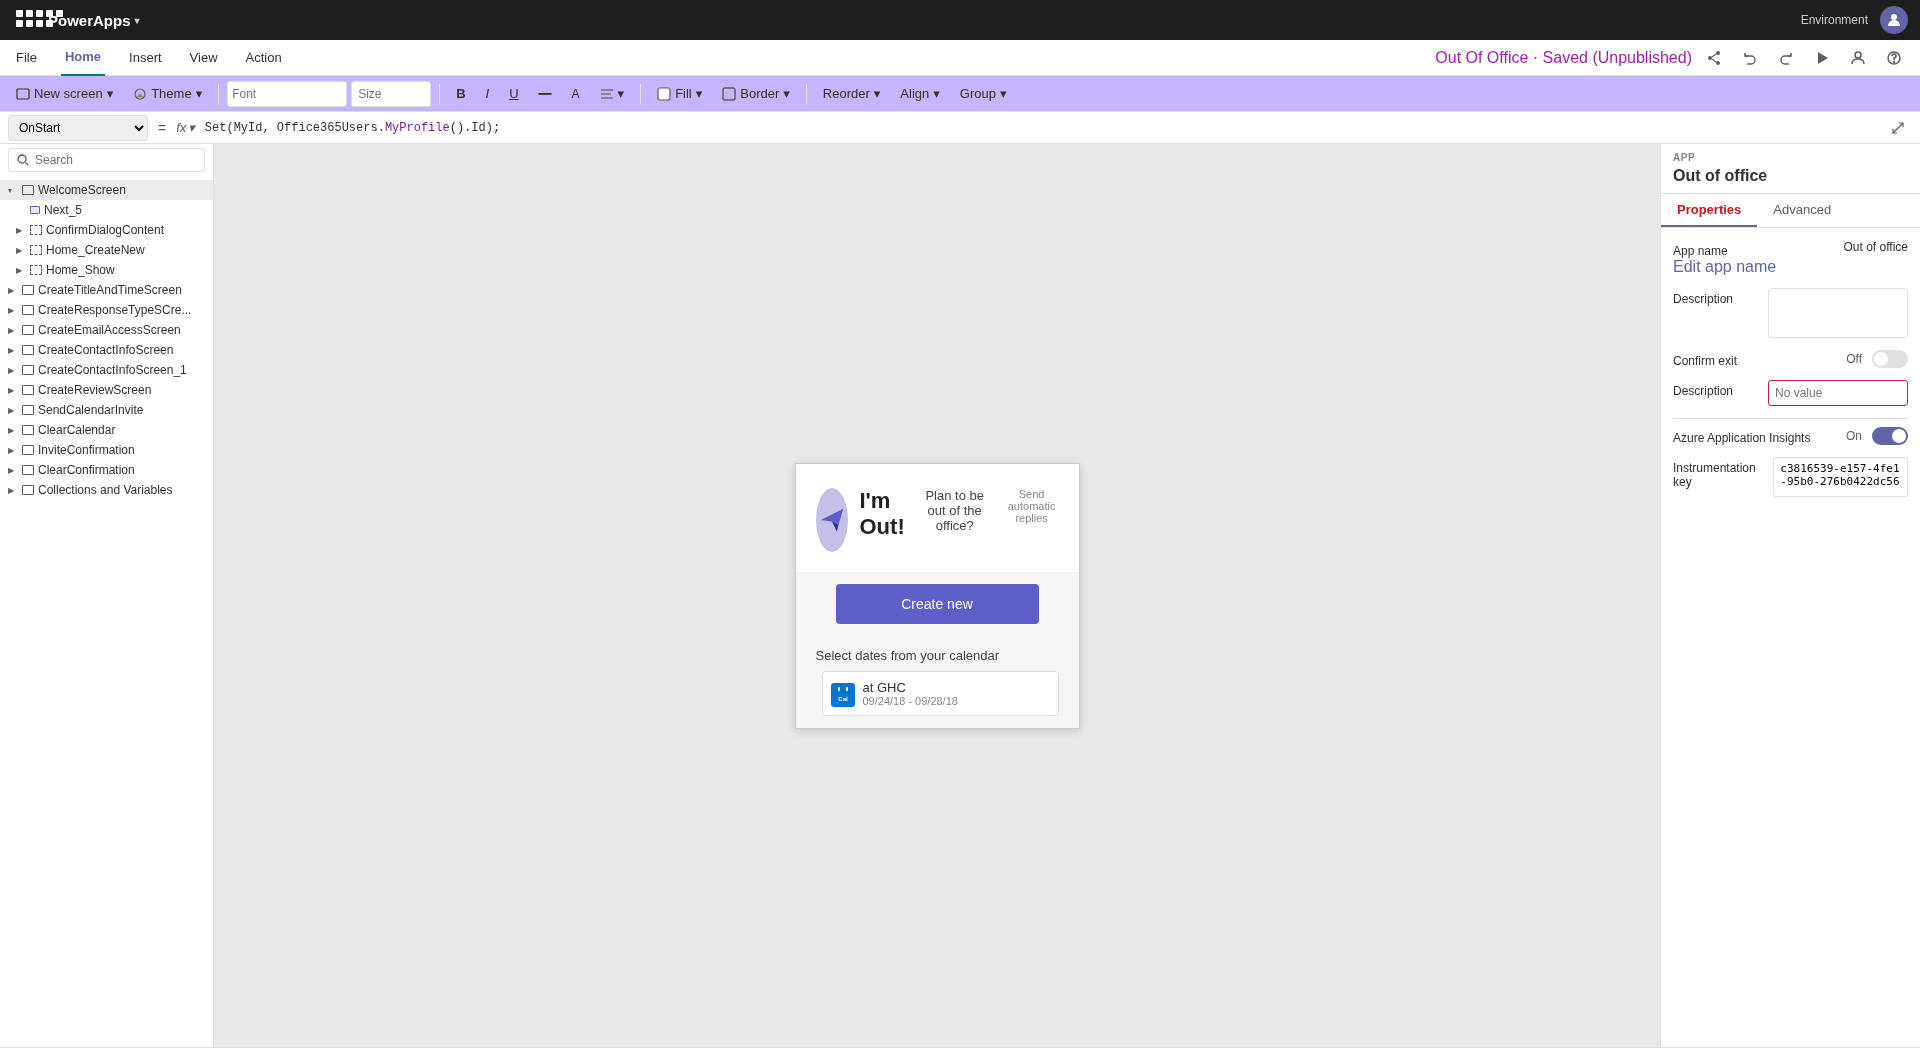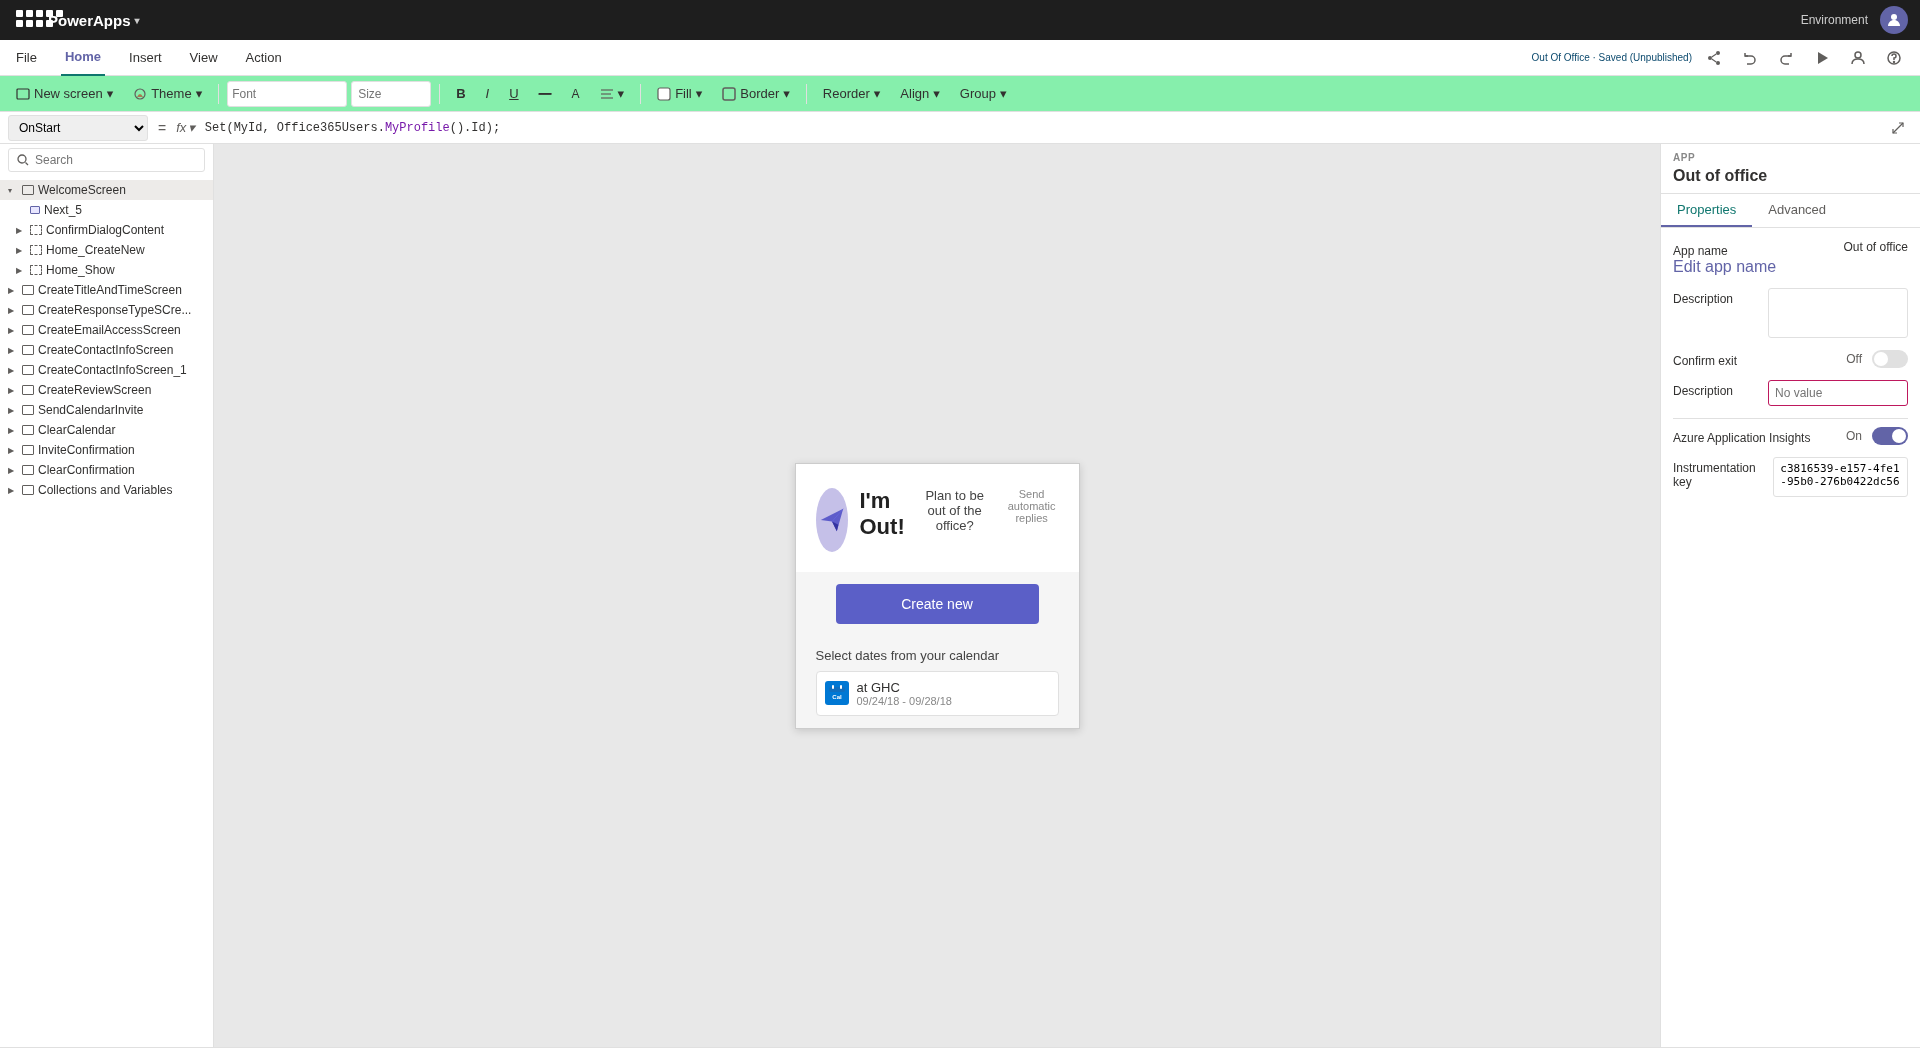--- a/index.html
+++ b/index.html
@@ -18,26 +18,26 @@
     .avatar { width: 28px; height: 28px; border-radius: 50%; background: #6264a7; display: flex; align-items: center; justify-content: center; color: #fff; font-size: 12px; font-weight: 600; }
 
     
     .menu-bar {
       display: flex; align-items: center; background: #fff; border-bottom: 1px solid #e0e0e0;
       height: 36px; padding: 0 12px; gap: 20px;
     }
     .menu-item { font-size: 13px; color: #323130; cursor: pointer; padding: 0 4px; height: 36px; display: flex; align-items: center; }
     .menu-item.active { border-bottom: 2px solid #0f766e; font-weight: 600; color: #6264a7; }
     .menu-bar-right { margin-left: auto; display: flex; align-items: center; gap: 8px; color: #605e5c; font-size: 12px; }
-    .app-status { font-size: 10px; color: #0c4a6e; }
+    .app-status { font-size: 16px; color: #a21caf; }
     .icon-btn { width: 28px; height: 28px; display: flex; align-items: center; justify-content: center; cursor: pointer; color: #605e5c; border-radius: 3px; }
 
     
     .toolbar {
-      display: flex; align-items: center; background: #86efac; border-bottom: 1px solid #e0e0e0;
+      display: flex; align-items: center; background: #c4b5fd; border-bottom: 1px solid #e0e0e0;
       height: 36px; padding: 0 8px; gap: 4px;
     }
     .toolbar-btn { height: 28px; padding: 0 8px; display: flex; align-items: center; gap: 4px; cursor: pointer; border-radius: 3px; font-size: 13px; border: none; background: none; color: #323130; }
     .toolbar-divider { width: 1px; height: 20px; background: #e0e0e0; margin: 0 4px; }
     .toolbar-input { height: 26px; border: 1px solid #e0e0e0; border-radius: 3px; padding: 0 6px; font-size: 12px; width: 80px; }
     .toolbar-select { height: 26px; border: 1px solid #e0e0e0; border-radius: 3px; padding: 0 4px; font-size: 12px; width: 120px; }
 
     
     .formula-bar {
       display: flex; align-items: center; background: #fff; border-bottom: 1px solid #e0e0e0;
@@ -74,32 +74,32 @@
     .app-preview { background: #f5f5f5; border: 1px solid #ccc; width: 285px; box-shadow: 0 2px 8px rgba(0,0,0,0.15); }
     .preview-top-section { background: #fff; padding: 24px 20px 20px; display: flex; flex-direction: row; gap: 12px; }
     .preview-icon-circle { width: 64px; height: 64px; border-radius: 50%; background: #c5c0e8; display: flex; align-items: center; justify-content: center; }
     .paper-plane { width: 32px; height: 32px; }
     .preview-title { font-size: 22px; font-weight: 700; color: #222; }
     .preview-subtitle { font-size: 13px; color: #444; text-align: center; }
     .preview-hint { font-size: 11px; color: #888; text-align: center; }
     .create-new-btn { background: #5b5fc7; color: #fff; border: none; border-radius: 4px; padding: 12px; width: calc(100% - 40px); margin: 0 20px; font-size: 14px; font-weight: 500; cursor: pointer; text-align: center; }
     .preview-calendar-section { padding: 12px 20px; }
     .calendar-label { font-size: 13px; color: #444; margin-bottom: 8px; }
-    .calendar-item { display: flex; align-items: center; gap: 8px; padding: 8px; background: #fff; border: 1px solid #e0e0e0; border-radius: 4px; }
+    .calendar-item { display: flex; align-items: flex-end; gap: 8px; padding: 8px; background: #fff; border: 1px solid #e0e0e0; border-radius: 4px; margin-left: 6px; }
     .calendar-item-icon { width: 24px; height: 24px; background: #0078d4; border-radius: 3px; display: flex; align-items: center; justify-content: center; font-size: 9px; color: #fff; font-weight: 600; flex-shrink: 0; }
     .calendar-item-title { font-size: 13px; font-weight: 500; }
     .calendar-item-date { font-size: 11px; color: #888; }
 
     
     .right-panel { width: 260px; background: #fff; border-left: 1px solid #e0e0e0; display: flex; flex-direction: column; }
     .right-panel-label { font-size: 10px; color: #888; padding: 8px 12px 2px; letter-spacing: 0.5px; text-transform: uppercase; font-weight: 600; }
     .right-panel-title { font-size: 16px; font-weight: 600; padding: 2px 12px 8px; border-bottom: 1px solid #e0e0e0; }
     .right-tabs { display: flex; border-bottom: 1px solid #e0e0e0; }
     .right-tab { padding: 8px 16px; font-size: 13px; cursor: pointer; color: #605e5c; }
-    .right-tab.active { color: #0f766e; border-bottom: 2px solid #6264a7; font-weight: 400; }
+    .right-tab.active { color: #b91c1c; border-bottom: 2px solid #6264a7; font-weight: 700; }
     .right-content { flex: 1; overflow-y: auto; padding: 12px; }
     .prop-row { display: flex; align-items: flex-start; justify-content: space-between; margin-bottom: 12px; }
     .prop-label { font-size: 12px; color: #323130; font-weight: 400; padding-top: 4px; }
     .prop-value { font-size: 12px; color: #323130; }
     .prop-link { color: #6264a7; font-size: 16px; cursor: pointer; text-decoration: none; }
     .prop-input { border: 1px solid #e0e0e0; border-radius: 3px; padding: 4px 6px; font-size: 12px; width: 140px; min-height: 50px; resize: none; }
     .prop-input-sm { border: 1px solid #be185d; border-radius: 3px; padding: 4px 6px; font-size: 12px; width: 140px; height: 26px; }
     .toggle { width: 36px; height: 18px; border-radius: 9px; position: relative; cursor: pointer; }
     .toggle.off { background: #e0e0e0; }
     .toggle.on { background: #6264a7; }

